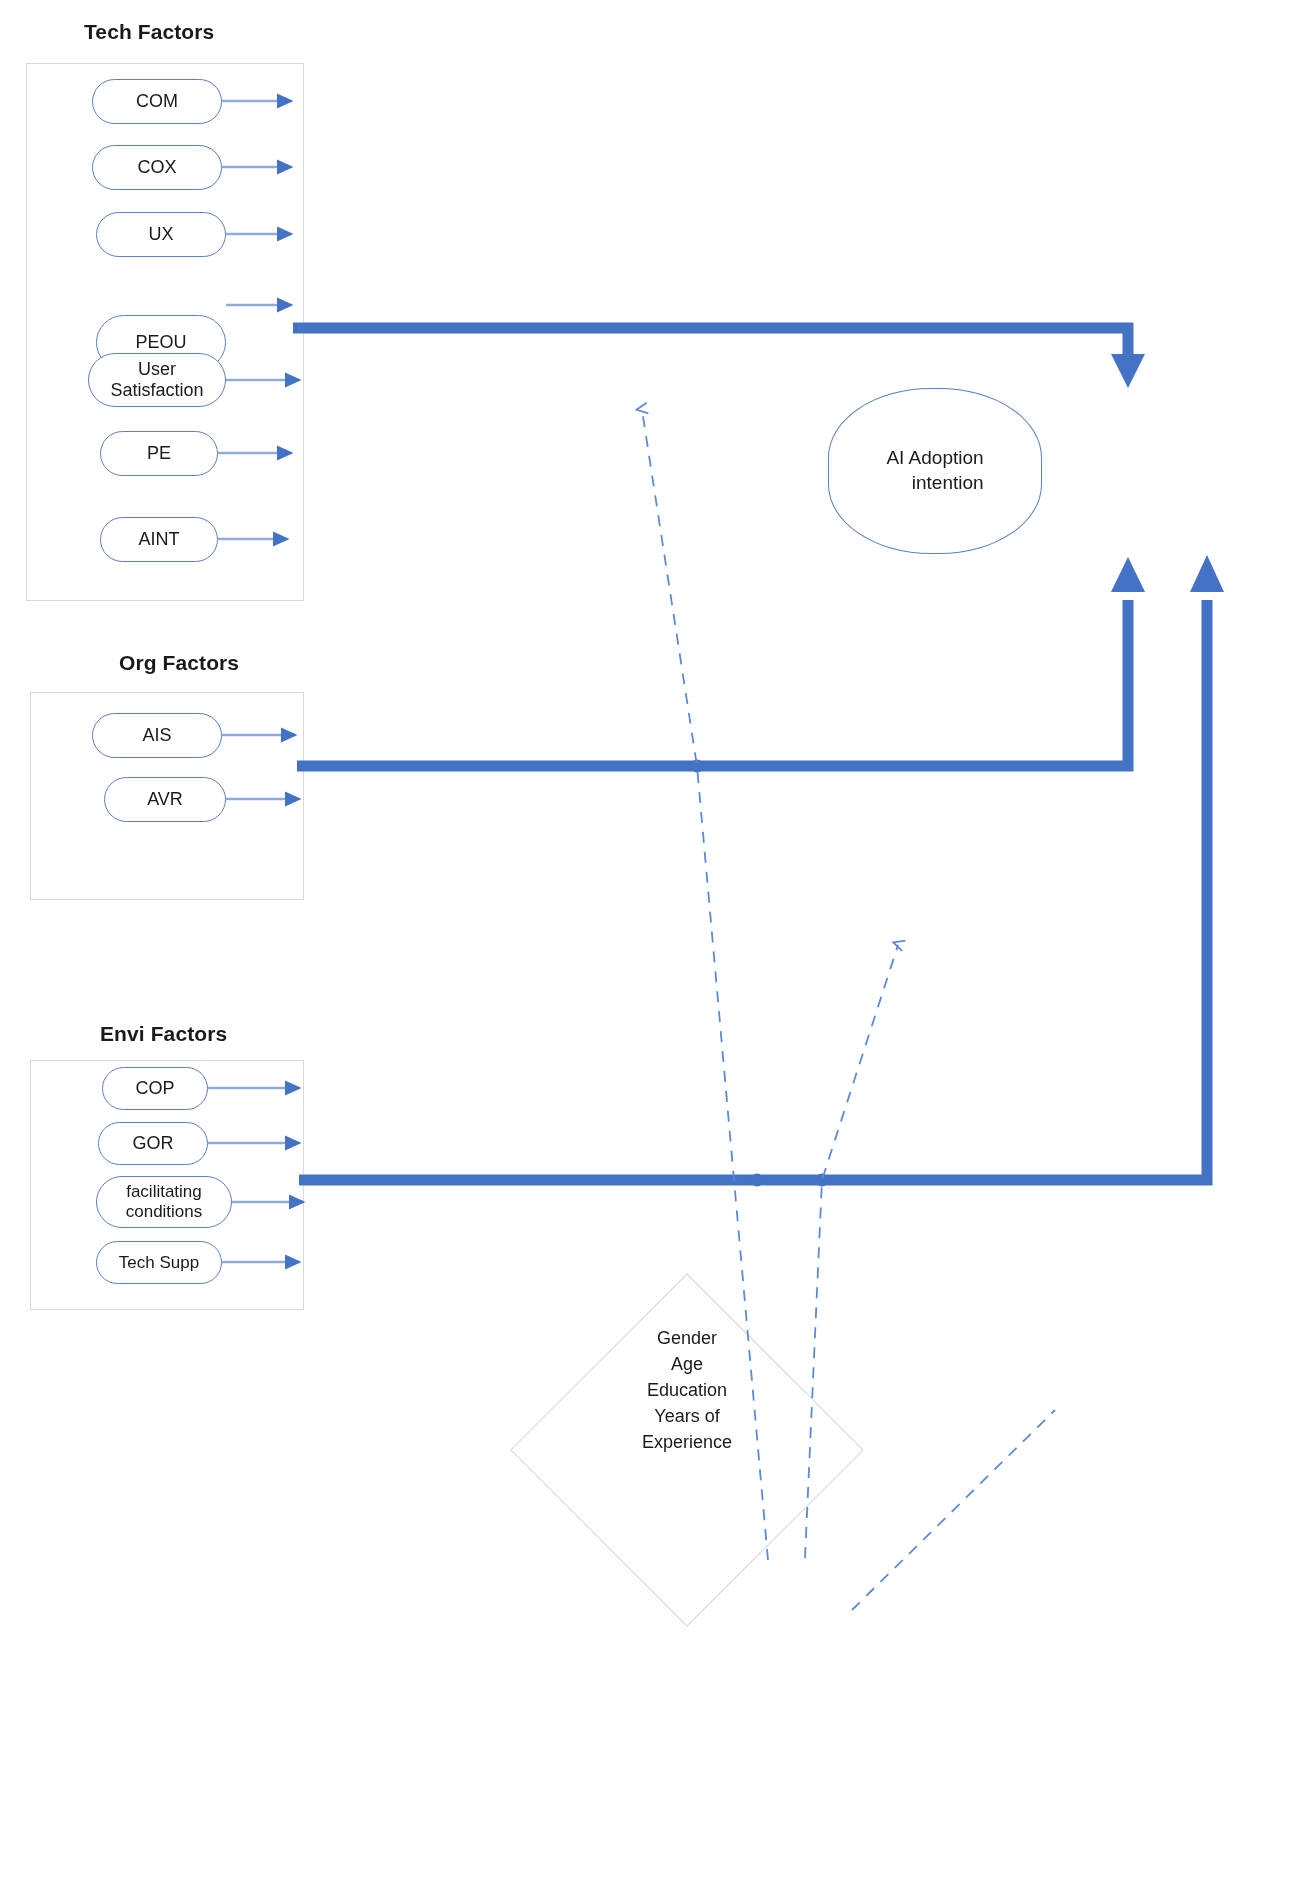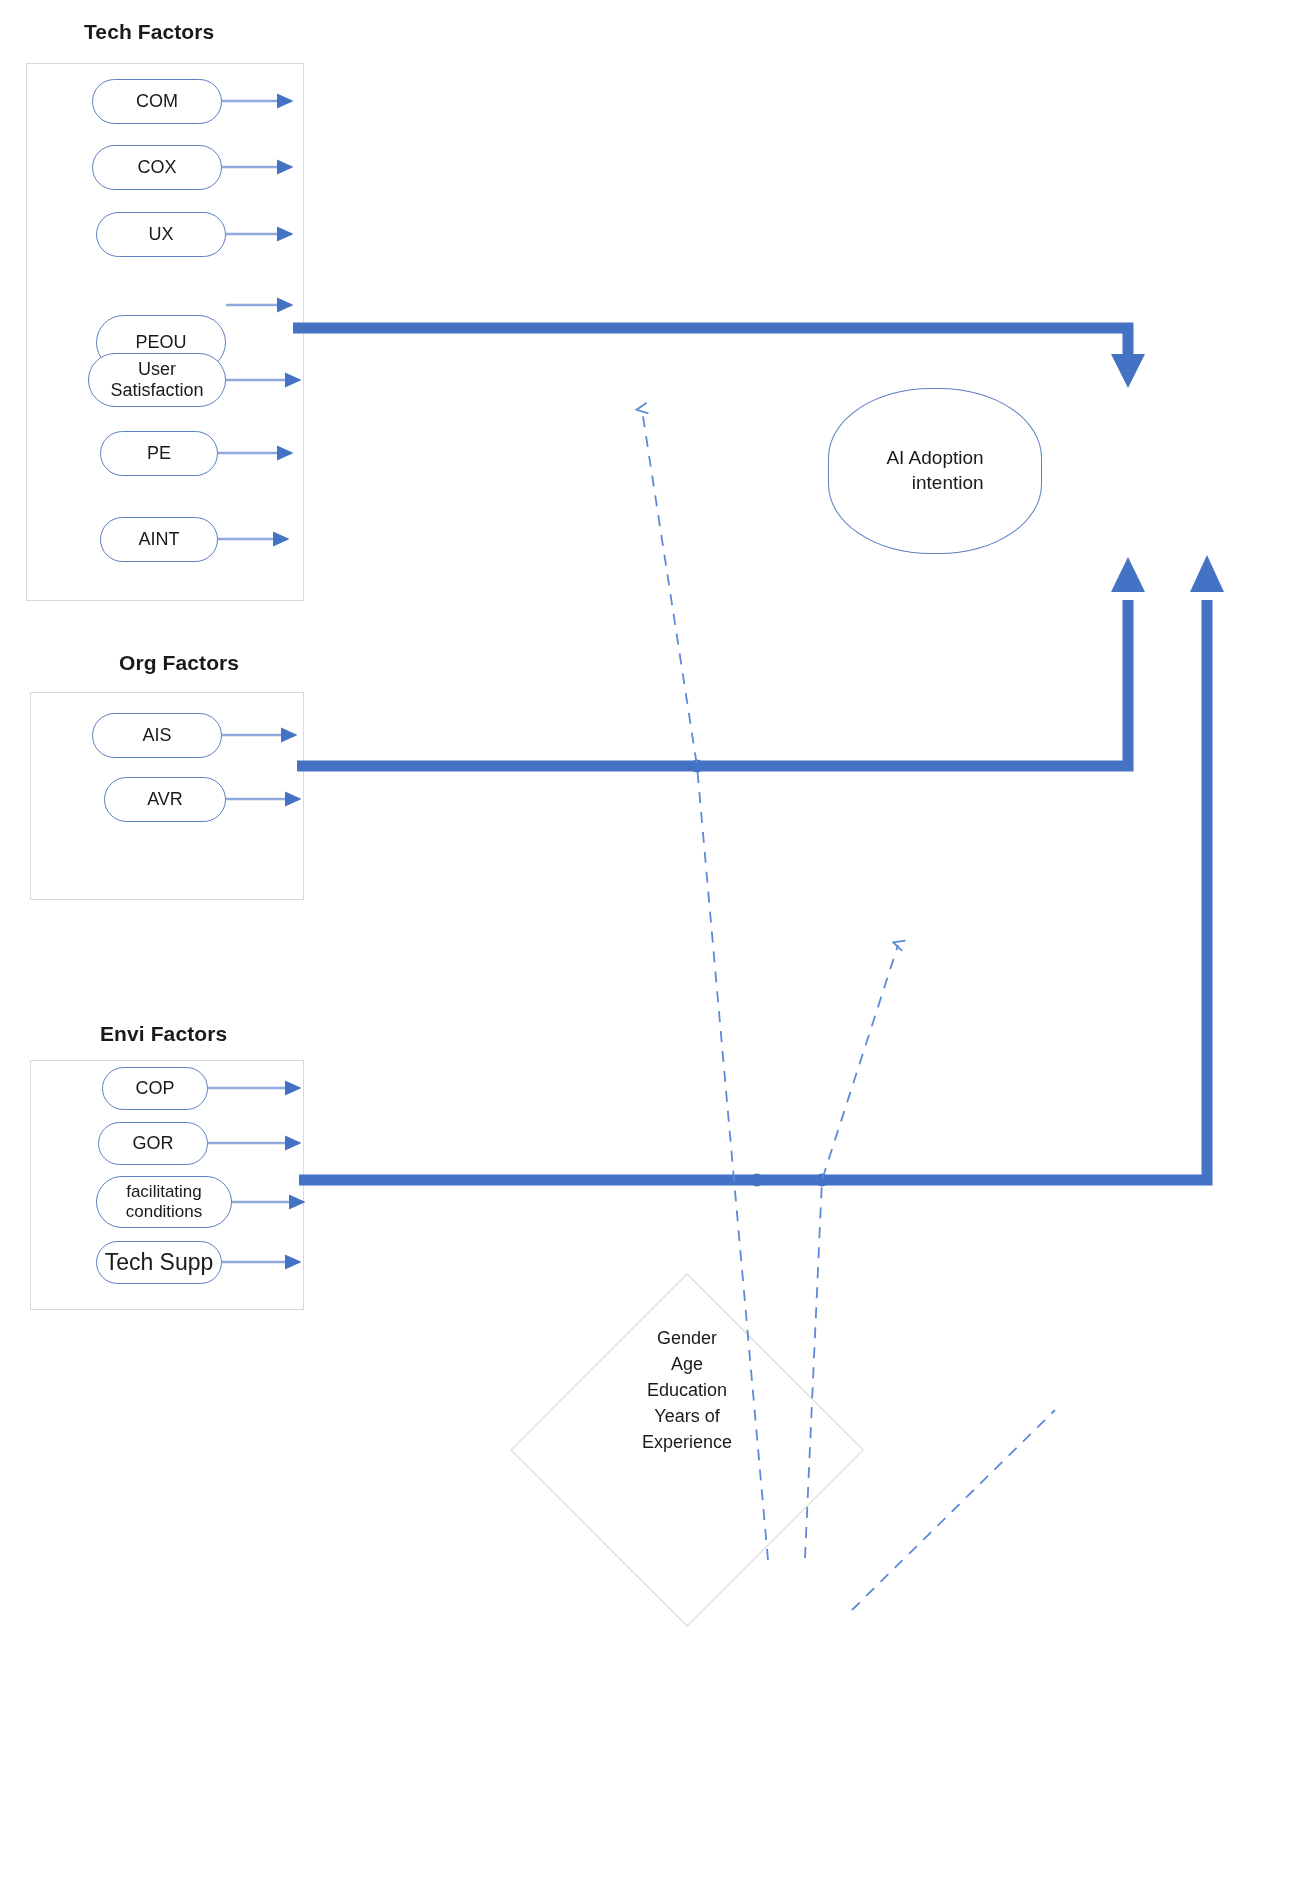--- a/index.html
+++ b/index.html
@@ -110,21 +110,21 @@
   <div class="node" style="left:92px; top:713px; width:130px; height:45px;">AIS</div>
   <div class="node" style="left:104px; top:777px; width:122px; height:45px;">AVR</div>
 
   <div class="group-title" style="left:100px; top:1022px;">Envi Factors</div>
   <div class="group-box" style="left:30px; top:1060px; width:274px; height:250px;"></div>
 
   <div class="node" style="left:102px; top:1067px; width:106px; height:43px;">COP</div>
   <div class="node" style="left:98px; top:1122px; width:110px; height:43px;">GOR</div>
   <div class="node two-line" style="left:96px; top:1176px; width:136px; height:52px; font-size:17px; white-space:pre-line;">facilitating
 conditions</div>
-  <div class="node" style="left:96px; top:1241px; width:126px; height:43px; font-size:23px;">Tech Supp</div>
+  <div class="node" style="left:96px; top:1241px; width:126px; height:43px; font-size:17px;">Tech Supp</div>
 
   <div class="target-node" style="left:828px; top:388px; width:214px; height:166px; white-space:pre-line;">AI Adoption
 intention</div>
 
   <div class="diamond" style="left:562px; top:1325px; width:250px; height:250px;"></div>
   <div class="diamond-label" style="left:557px; top:1325px; width:260px;">Gender
 Age
 Education
 Years of
 Experience</div>

